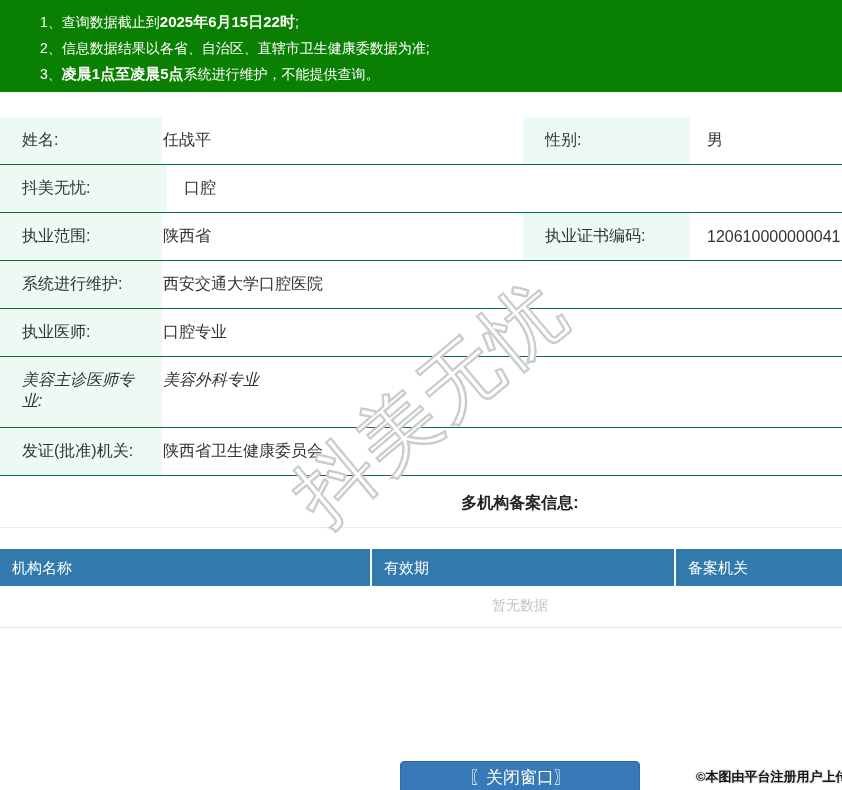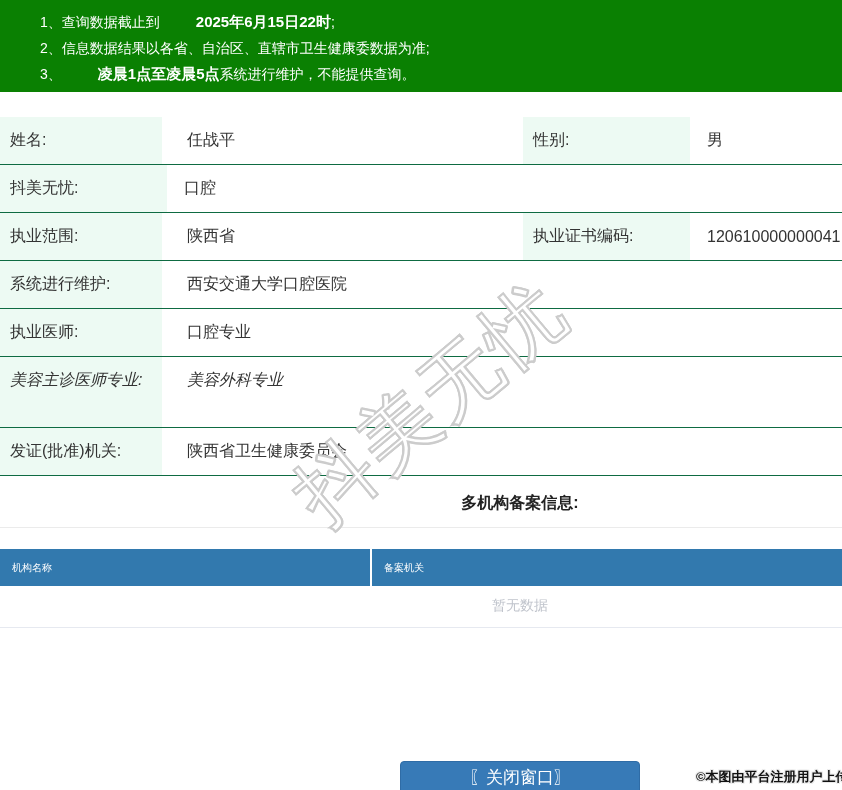--- a/index.html
+++ b/index.html
@@ -16,62 +16,62 @@
   
   .notice {
     background: #0a8002;
     height: 92px;
     box-sizing: border-box;
     padding: 9px 0 0 40px;
     color: #ffffff;
     font-size: 14px;
     line-height: 26px;
   }
-  .notice b { font-weight: bold; font-size: 15px; padding-left: 36px; }
+  .notice b { font-weight: bold; font-size: 15px; }
 
   
   .info-table { margin-top: 25px; }
   .irow {
     display: flex;
     border-bottom: 1px solid #0e6b42;
     min-height: 47px;
     align-items: stretch;
     font-size: 16px;
   }
   .cell-l { display: flex; flex: 0 0 523px; width: 523px; }
   .cell-r { display: flex; flex: 1; }
   .lbl {
     flex: 0 0 162px; width: 162px;
     background: #edfaf3;
-    padding: 0 10px;
+    padding: 0 22px;
     box-sizing: border-box;
     display: flex; align-items: center;
     color: #333;
   }
   .lbl-r { flex-basis: 167px; width: 167px; text-align: right; }
-  .val { flex: 1; padding-left: 25px; display: flex; align-items: center; color: #333; }
+  .val { flex: 1; padding-left: 1px; display: flex; align-items: center; color: #333; }
   .val-r { padding-left: 17px; }
   .irow-tall { min-height: 70px; }
   .irow-tall .lbl, .irow-tall .val {
     align-items: flex-start;
     padding-top: 13px; padding-bottom: 13px; font-style: italic;
   }
 
   
   .rec-title {
     height: 51px; line-height: 54px;
     text-align: center;
     font-size: 16px; font-weight: bold; color: #222;
     border-bottom: 1px solid #ebebeb;
   }
 
   
   .rec-head { display: flex; margin-top: 21px; background: #3279ae; height: 37px; }
   .rh {
-    color: #ffffff; font-size: 10px;
+    color: #ffffff; font-size: 15px;
     line-height: 37px;
     padding-left: 12px;
     box-sizing: border-box;
   }
   .rh.c1 { flex: 0 0 372px; border-right: 2px solid #ffffff; }
   .rh.c2 { flex: 0 0 304px; border-right: 2px solid #ffffff; }
   .rh.c3 { flex: 1; }
   .rec-empty {
     text-align: center;
     color: #c0c4cc;
@@ -184,20 +184,21 @@
       <div class="lbl">发证(批准)机关:</div>
       <div class="val">陕西省卫生健康委员会</div>
     </div>
 
   </div>
 
   <div class="rec-title">多机构备案信息:</div>
 
   <div class="rec-head">
     <div class="rh c1">机构名称</div>
+    <div class="rh c2">有效期</div>
     <div class="rh c3">备案机关</div>
   </div>
 
   <div class="rec-empty">暂无数据</div>
 
   <div class="btn-row">
     <button class="close-btn">〖关闭窗口〗</button>
   </div>
 
 </div>

